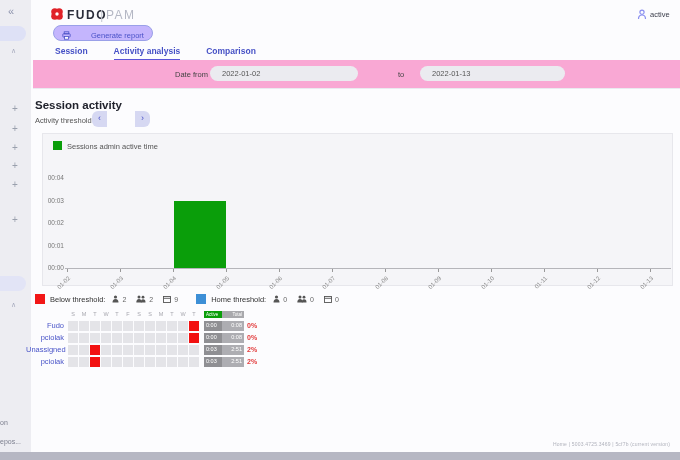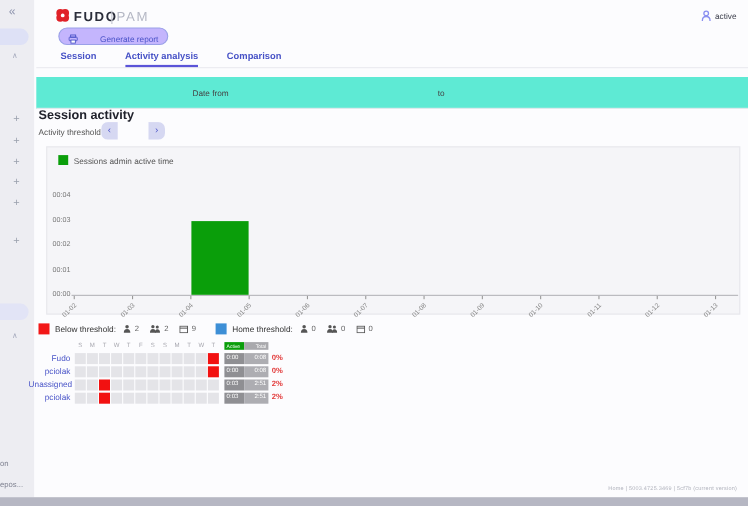--- a/index.html
+++ b/index.html
@@ -30,21 +30,21 @@
            border:1px solid #9aa0e8;border-radius:9px;padding:0 8px;color:#4a52c8;
            font-size:7.5px;background:#c4b5fd;cursor:pointer;}
 
   
   .tabs{left:33px;top:40px;right:0;height:21px;border-bottom:1px solid #eaeaf0;
         display:flex;align-items:flex-end;gap:26px;padding-left:22px;}
   .tab{font-size:8.5px;font-weight:bold;color:#4651c6;padding-bottom:5px;cursor:pointer;}
   .tab.active{border-bottom:2px solid #5b54d8;padding-bottom:3px;}
 
   
-  .filters{left:33px;top:70px;right:0;height:28px;background:#5eead4;border-bottom:1px solid #eaeaf0;}
+  .filters{left:33px;top:60px;right:0;height:28px;background:#f9a8d4;border-bottom:1px solid #eaeaf0;}
   .f-lbl{position:absolute;top:10px;font-size:7.5px;color:#444;}
   .f-from{left:142px;} .f-to{left:365px;}
   .f-input{position:absolute;top:6px;height:15px;background:#ebebf0;border-radius:8px;
            font-size:7.5px;color:#555;line-height:15px;padding-left:12px;box-sizing:border-box;}
   .f-in1{left:177px;width:148px;} .f-in2{left:387px;width:145px;}
 
   
   .sec-title{left:35px;top:99px;font-size:11.5px;font-weight:bold;color:#20222c;}
   .thr-lbl{left:35px;top:116px;font-size:7.5px;color:#555;}
   .stepper{left:92px;top:111px;height:16px;display:flex;border-radius:6px;overflow:hidden;}
@@ -131,21 +131,23 @@
 </div>
 
 <div class="abs tabs">
     <div class="tab">Session</div>
     <div class="tab active">Activity analysis</div>
     <div class="tab">Comparison</div>
   </div>
 
 <div class="abs filters">
   <div class="f-lbl f-from">Date from</div>
+  <div class="f-input f-in1">2022-01-02</div>
   <div class="f-lbl f-to">to</div>
+  <div class="f-input f-in2">2022-01-13</div>
 </div>
 
 <div class="abs sec-title">Session activity</div>
 <div class="abs thr-lbl">Activity threshold</div>
 <div class="abs stepper">
   <div class="st-btn">‹</div>
   <div class="st-val">70</div>
   <div class="st-btn">›</div>
 </div>
 

